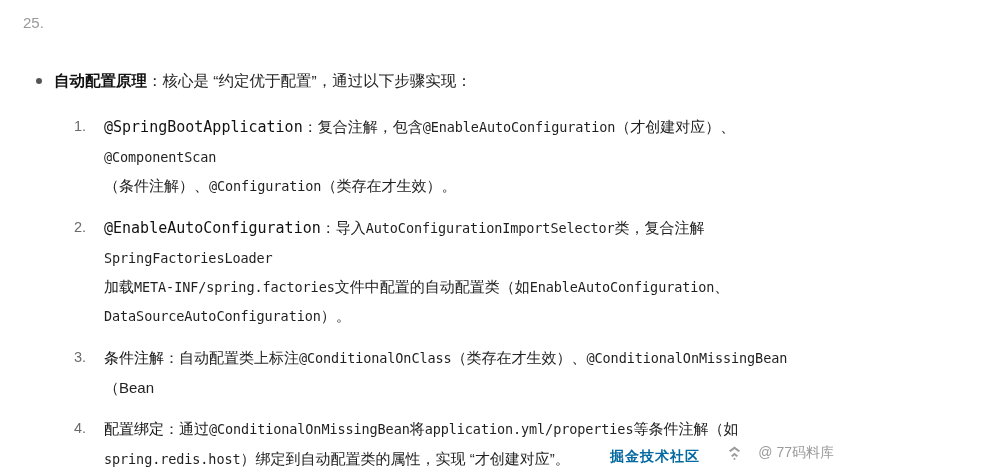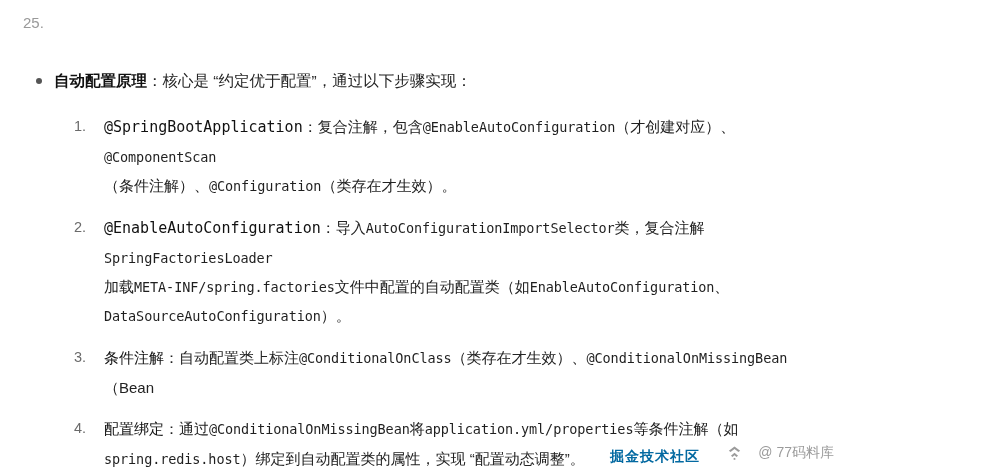--- a/index.html
+++ b/index.html
@@ -169,21 +169,21 @@
       </li>
 
       <li>
         <span class="marker">3.</span>
         <span class="term">条件注解</span><span>：自动配置类上标注</span><span class="code">@ConditionalOnClass</span><span>（类存在才生效）、</span><span class="code">@ConditionalOnMissingBean</span><span>（Bean</span><br>
       </li>
 
       <li>
         <span class="marker">4.</span>
         <span class="term">配置绑定</span><span>：通过</span><span class="code">@ConditionalOnMissingBean</span><span>将</span><span class="code">application.yml/properties</span><span>等条件注解（如</span><br>
-        <span class="code">spring.redis.host</span><span>）绑定到自动配置类的属性，实现 “配置动态调整”。</span>
+        <span class="code">spring.redis.host</span><span>）绑定到自动配置类的属性，实现 “才创建对应”。</span>
       </li>
 
     </ol>
   </div>
 
   <div class="wm-big">掘金技术社区</div>
 
   <div class="wm-right">
     <span class="wm-logo">
       <svg viewBox="0 0 24 24" width="17" height="17" aria-hidden="true">

